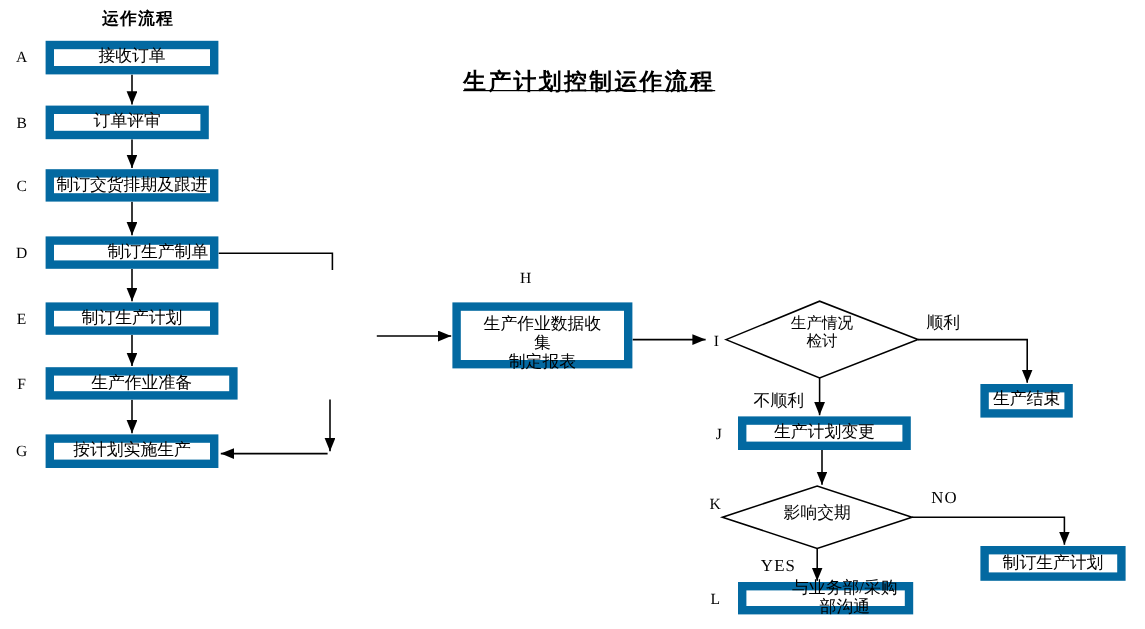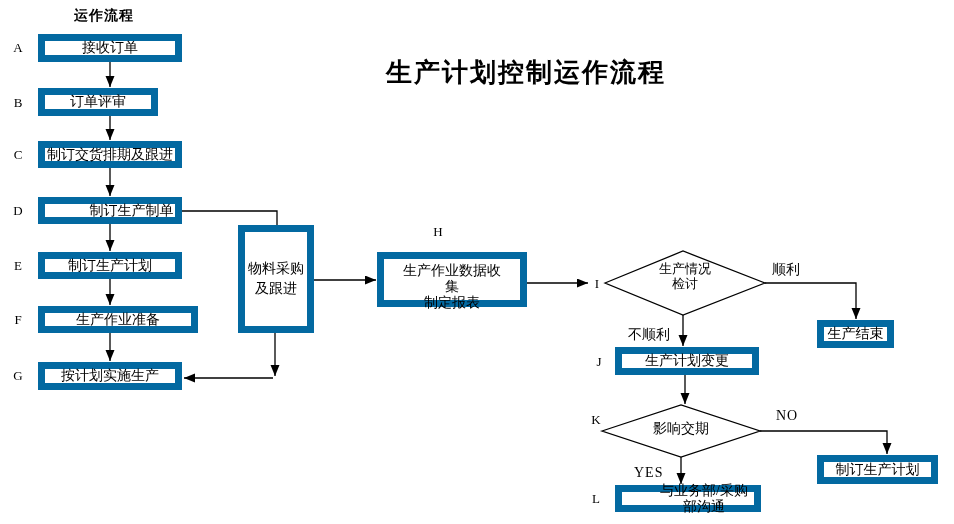--- a/index.html
+++ b/index.html
@@ -8,24 +8,26 @@
     width:954px;height:524px;
     background:#ffffff;
     font-family:"Liberation Serif", serif;
     color:#000;
     overflow:hidden;
   }
   .abs{position:absolute;}
   .col-title{
     font-size:14px;font-weight:bold;letter-spacing:1px;
     font-family:"Liberation Serif", serif;
+    margin-left:11px;
   }
   .main-title{
-    font-size:26px;font-weight:bold;letter-spacing:2px;
+    font-size:19px;font-weight:bold;letter-spacing:2px;
     font-family:"Liberation Serif", serif;
+    text-decoration:underline;
   }
   .pbox{
     position:absolute;
     border:7px solid #0369a1;
     background:#fff;
     display:flex;align-items:center;justify-content:center;
     font-size:14px;line-height:16px;
     text-align:center;
     box-sizing:border-box;
   }
@@ -89,31 +91,27 @@
   <div class="letter" style="left:10px;top:258px;">E</div>
   <div class="letter" style="left:10px;top:312px;">F</div>
   <div class="letter" style="left:10px;top:368px;">G</div>
   <div class="letter" style="left:430px;top:224px;">H</div>
   <div class="letter" style="left:589px;top:276px;">I</div>
   <div class="letter" style="left:591px;top:354px;">J</div>
   <div class="letter" style="left:588px;top:412px;">K</div>
   <div class="letter" style="left:588px;top:491px;">L</div>
 
   <div class="pbox" style="left:38px;top:34px;width:144px;height:28px;">接收订单</div>
-  <div class="pbox" style="left:38px;top:88px;width:120px;height:28px;">订单评审</div>
+  <div class="pbox" style="left:38px;top:88px;width:136px;height:28px;">订单评审</div>
   <div class="pbox" style="left:38px;top:141px;width:144px;height:27px;">制订交货排期及跟进</div>
   <div class="pbox" style="left:38px;top:197px;width:144px;height:27px;padding-left:43px;">制订生产制单</div>
   <div class="pbox" style="left:38px;top:252px;width:144px;height:27px;">制订生产计划</div>
   <div class="pbox" style="left:38px;top:306px;width:160px;height:27px;">生产作业准备</div>
   <div class="pbox" style="left:38px;top:362px;width:144px;height:28px;">按计划实施生产</div>
 
-  <div class="pbox two-line" style="left:238px;top:225px;width:76px;height:108px;padding:26px 0;">
-    <span>物料采购</span>
-    <span>及跟进</span>
-  </div>
 
   <div class="pbox two-line" style="left:377px;top:252px;width:150px;height:55px;padding:4px 16px;">
     <span>生产作业数据收集</span>
     <span>制定报表</span>
   </div>
 
   <div class="diamond-text" style="left:605px;top:261px;width:160px;">
     <div>生产情况</div>
     <div>检讨</div>
   </div>

